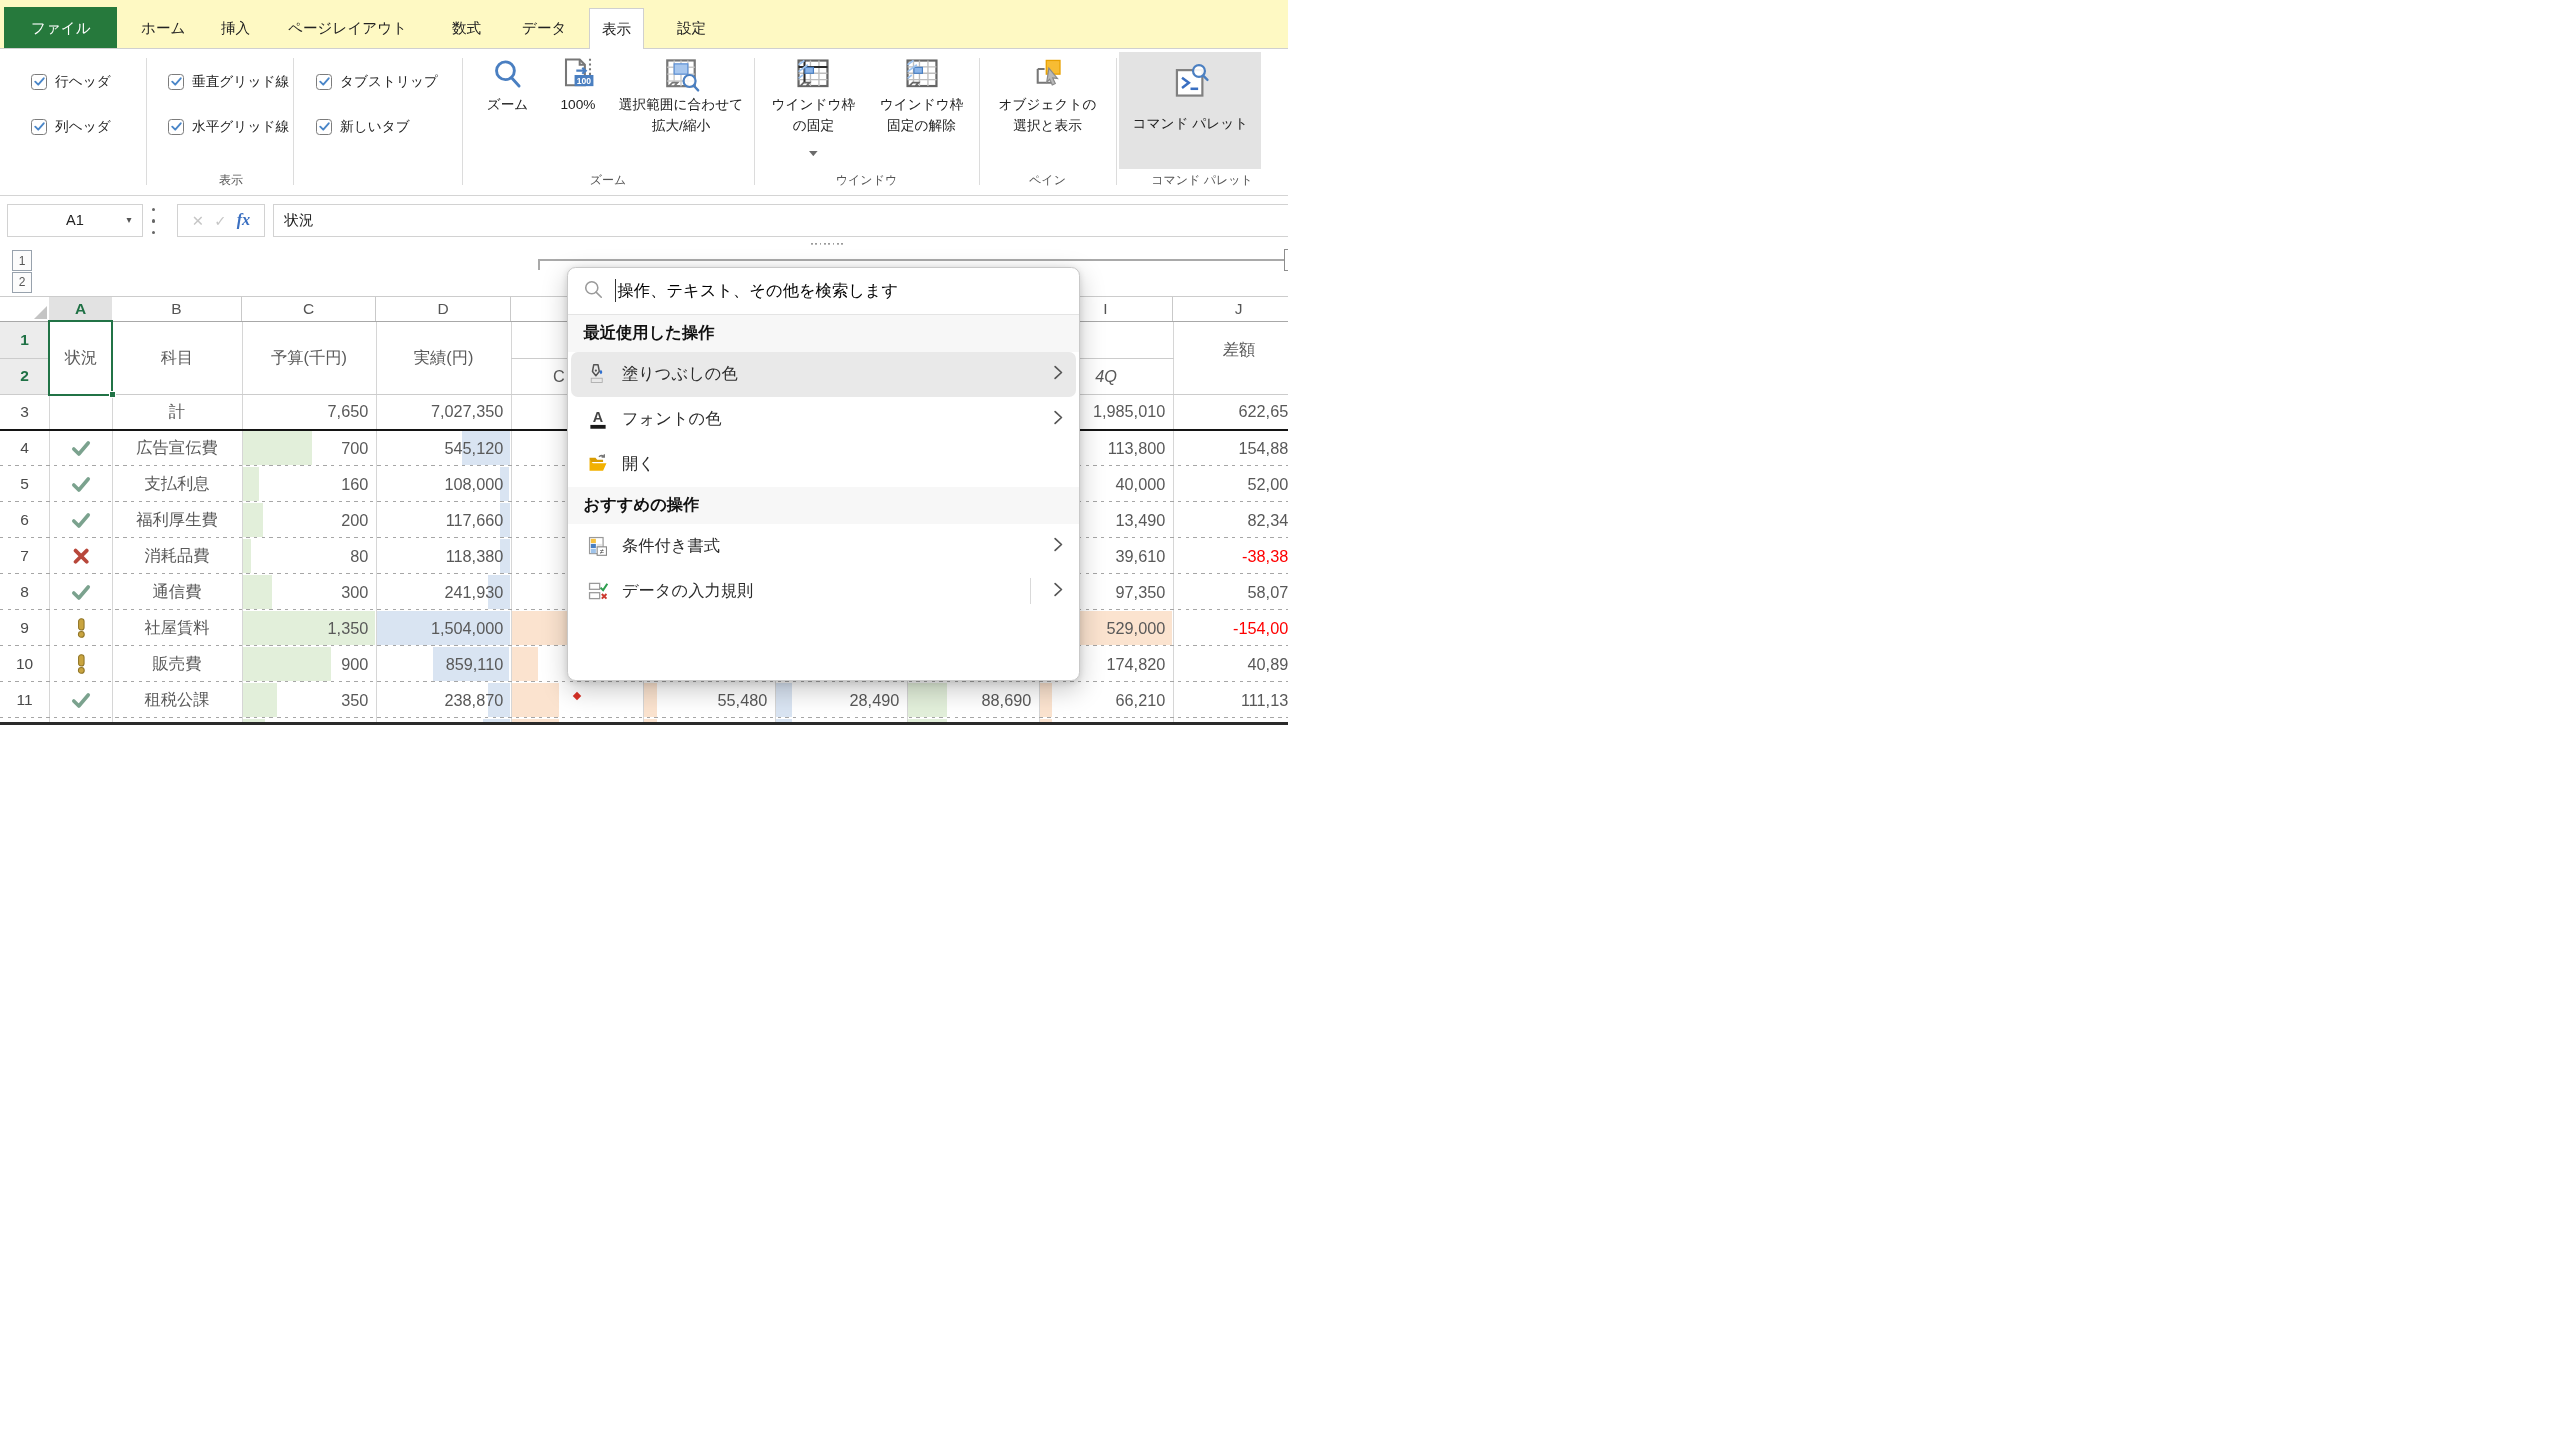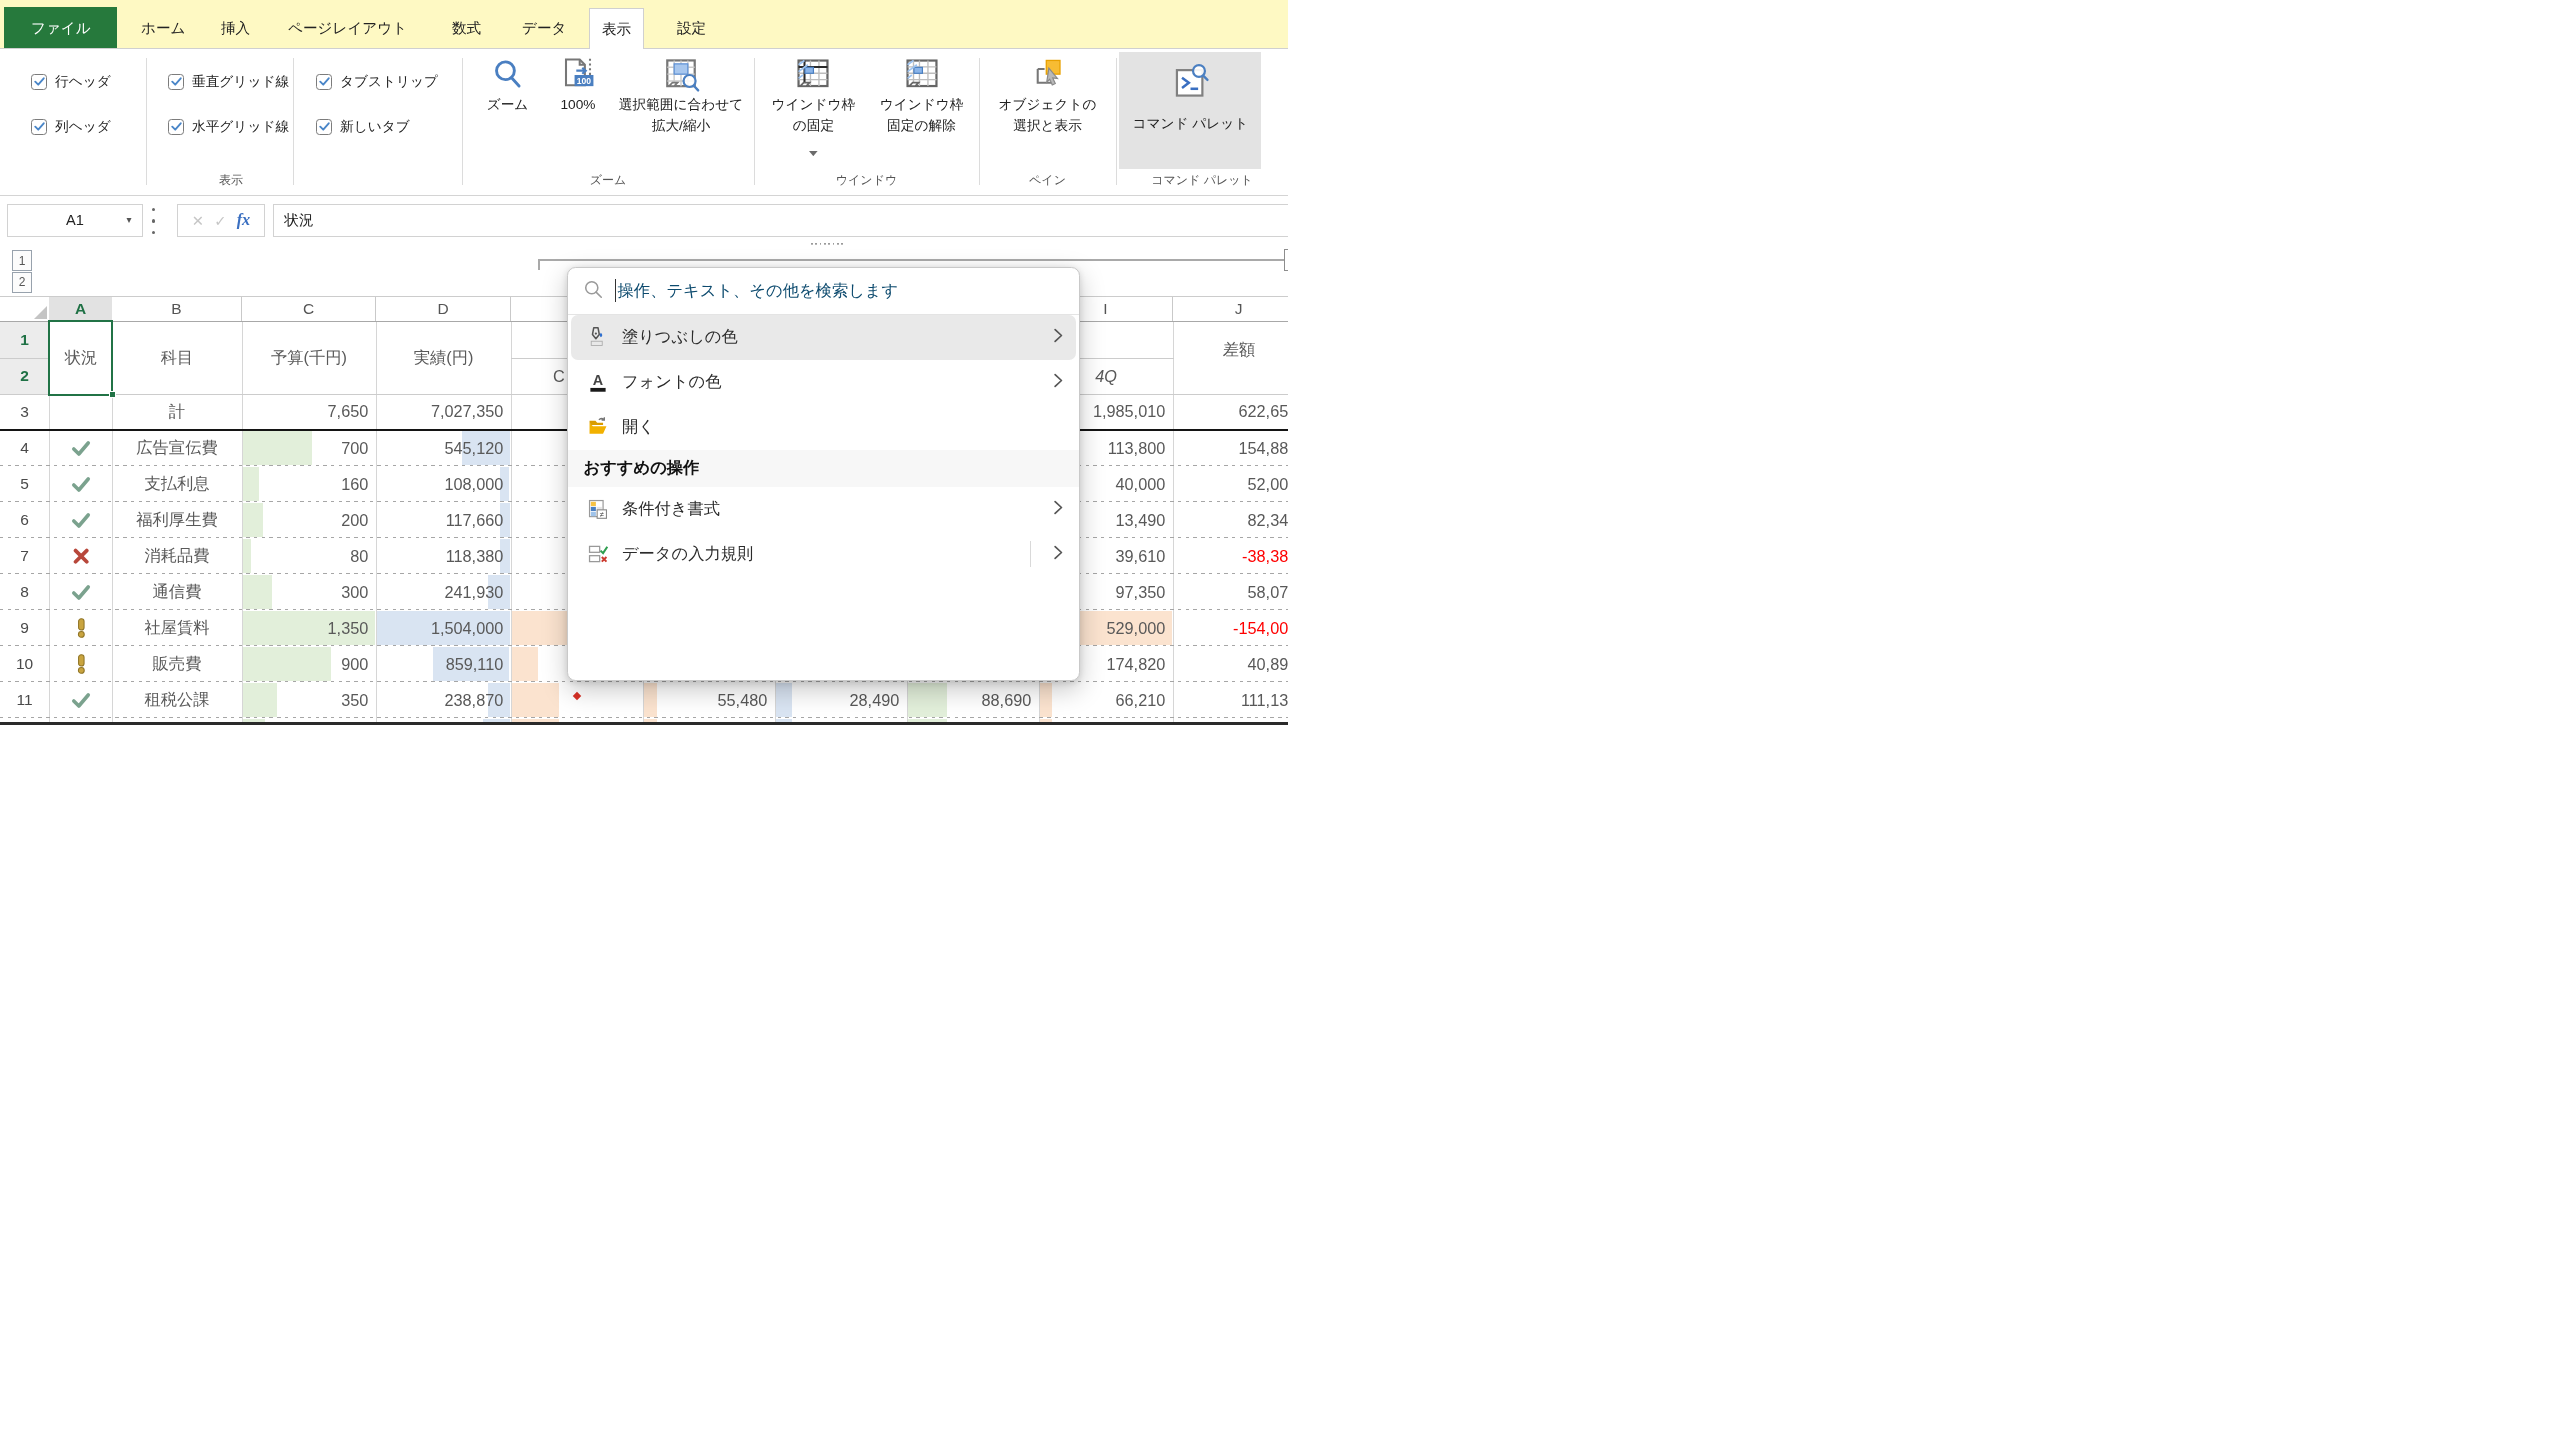--- a/index.html
+++ b/index.html
@@ -72,21 +72,21 @@
   .icondot { position:absolute; display:flex; align-items:center; justify-content:center; }
   .reddiamond { position:absolute; width:6px; height:6px; background:#d93025; transform:rotate(45deg); }
   
   #selbox { position:absolute; border:2.1px solid #217346; background:transparent; z-index:5; }
   #selhandle { position:absolute; width:6.9px; height:6.9px; background:#217346; border:1.4px solid #fff; z-index:6; }
   
   #palette { position:absolute; left:567px; top:20.6px; width:513px; height:414px; background:#fff; border:0.9px solid #c9c9c9;
              border-radius:8.6px; box-shadow:0 8.6px 26px rgba(0,0,0,.22), 0 1.7px 6.9px rgba(0,0,0,.12); z-index:20; overflow:hidden; }
   #pal-search { height:47px; display:flex; align-items:center; padding:0 15.5px; border-bottom:0.9px solid #e4e4e4; }
   #pal-search .caret { width:1.4px; height:23px; background:#333; margin:0 1.7px 0 12px; }
-  #pal-search .ph { font-size:16.3px; color:#0c4a6e; }
+  #pal-search .ph { font-size:16.3px; color:#000000; }
   .pal-sec { background:#f7f7f7; padding:0 15.5px; height:37px; display:flex; align-items:center;
              font-size:16.3px; font-weight:bold; color:#111; }
   .pal-item { height:45px; display:flex; align-items:center; padding:0 12px 0 15.5px; gap:13px; cursor:pointer; margin:0 3.4px; border-radius:6.9px; }
   .pal-item.hl { background:#e9e9e9; }
   .pal-item .lbl { font-size:16.3px; color:#2b2b2b; flex:1; }
   .pal-item .vsep { width:0.9px; height:26px; background:#d9d9d9; margin-right:8.6px; }
   .pico { width:22px; height:22px; display:flex; align-items:center; justify-content:center; }
   #bottomline { position:absolute; left:0; bottom:0; width:100%; height:2.6px; background:#2a2a2a; }
 </style>
 </head>
@@ -490,20 +490,21 @@
       <span>
         <svg width="19" height="19" viewBox="0 0 22 22">
             <circle cx="9" cy="9" r="7" fill="none" stroke="#9a9a9a" stroke-width="1.8"></circle>
             <line x1="14" y1="14" x2="20" y2="20" stroke="#9a9a9a" stroke-width="1.8" stroke-linecap="round"></line>
           </svg>
       </span>
       <span class="caret"></span>
       <span class="ph">操作、テキスト、その他を検索します</span>
     </div>
     <div id="pal-list">
+        <div class="pal-sec">最近使用した操作</div>
         <div class="pal-item hl">
           <span class="pico">
             <svg width="22" height="22" viewBox="0 0 26 26">
       <path d="M8 2 L13 2 L14.5 10 L10.5 15 L6.5 10 Z" fill="none" stroke="#555" stroke-width="1.8" stroke-linejoin="round"></path>
       <circle cx="10.5" cy="9" r="1.3" fill="#555"></circle>
       <path d="M16.5 8 q3 3.4 0 5.2 q-3 -1.8 0 -5.2" fill="#2f6fce"></path>
       <rect x="5" y="18" width="13" height="5" fill="#e8e8e8" stroke="#aaa" stroke-width="1"></rect>
             </svg>
           </span>
           <span class="lbl">塗りつぶしの色</span>

